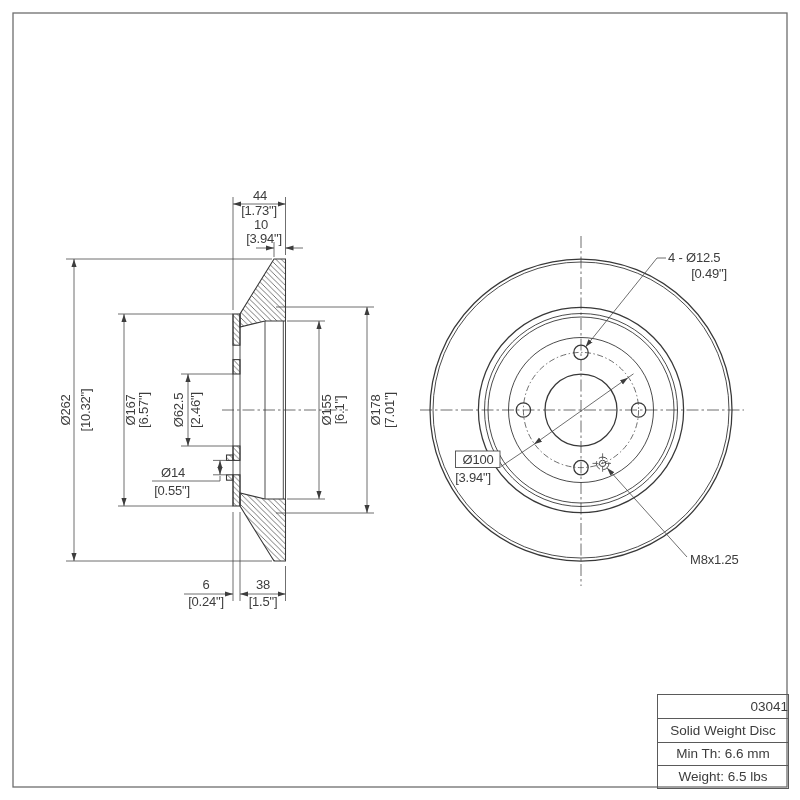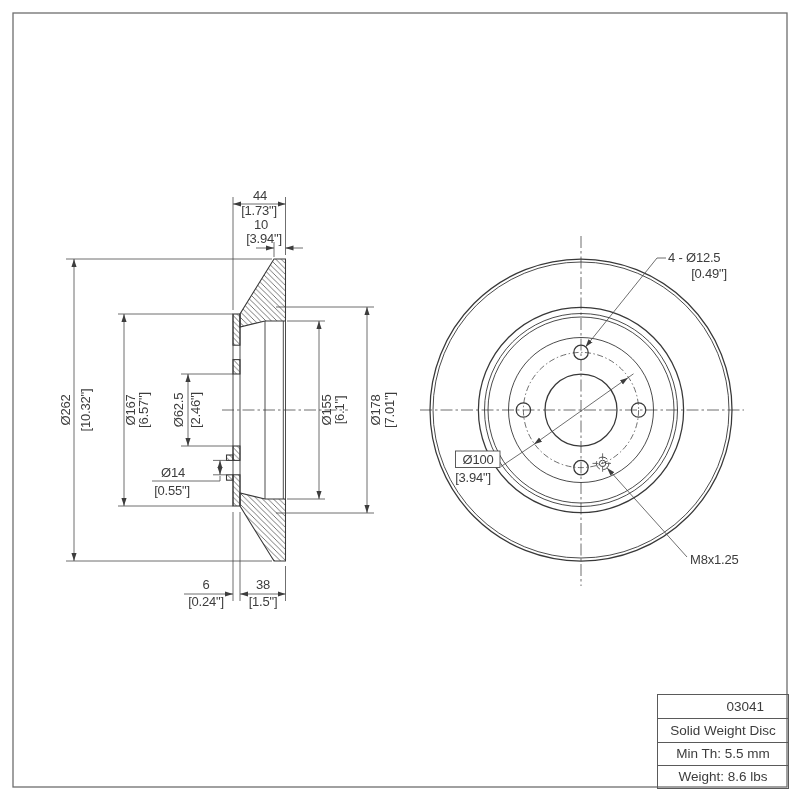--- a/index.html
+++ b/index.html
@@ -12,21 +12,21 @@
   .hatched{stroke:#383838;stroke-width:1.05;fill:url(#hatch);}
   .thin{stroke:#383838;stroke-width:0.9;fill:none;}
   .dimline{stroke:#4a4a4a;stroke-width:0.8;fill:none;}
   .center{stroke:#4a4a4a;stroke-width:0.8;fill:none;stroke-dasharray:12 3 2.5 3;}
   .centersm{stroke:#4a4a4a;stroke-width:0.8;fill:none;stroke-dasharray:6 2.5 1.5 2.5;}
   #title-block{position:absolute;left:657px;top:694px;width:130px;height:93px;
       border:1.2px solid #5a5a5a;display:grid;grid-template-rows:1fr 1fr 1fr 1fr;
       font-size:13.5px;color:#3c3c3c;}
   #title-block .row{border-top:1.2px solid #5a5a5a;display:flex;align-items:center;
       justify-content:center;white-space:nowrap;}
-  #title-block .row:first-child{border-top:none;justify-content:flex-end;padding-right:24px;}
+  #title-block .row:first-child{border-top:none;justify-content:flex-end;}
 </style>
 </head>
 <body>
 
 <div id="page">
 <svg width="800" height="800" viewBox="0 0 800 800">
   <defs>
     <pattern id="hatch" patternUnits="userSpaceOnUse" width="5.5" height="5.5">
       <path d="M-1,-1 L6.5,6.5" stroke="#3d3d3d" stroke-width="0.7"></path>
     </pattern>
@@ -154,16 +154,16 @@
     <text x="473" y="482" text-anchor="middle">[3.94"]</text>
 
     <line class="dimline" x1="687" y1="557" x2="607.1" y2="467.9" marker-end="url(#arw)"></line>
     <text x="690" y="564">M8x1.25</text>
   </g>
 </svg>
 
   <div id="title-block">
     <div class="row">03041</div>
     <div class="row">Solid Weight Disc</div>
-    <div class="row">Min Th: 5.5 mm</div>
-    <div class="row">Weight: 8.6 lbs</div>
+    <div class="row">Min Th: 6.6 mm</div>
+    <div class="row">Weight: 6.5 lbs</div>
   </div>
 </div>
 
 </body></html>

